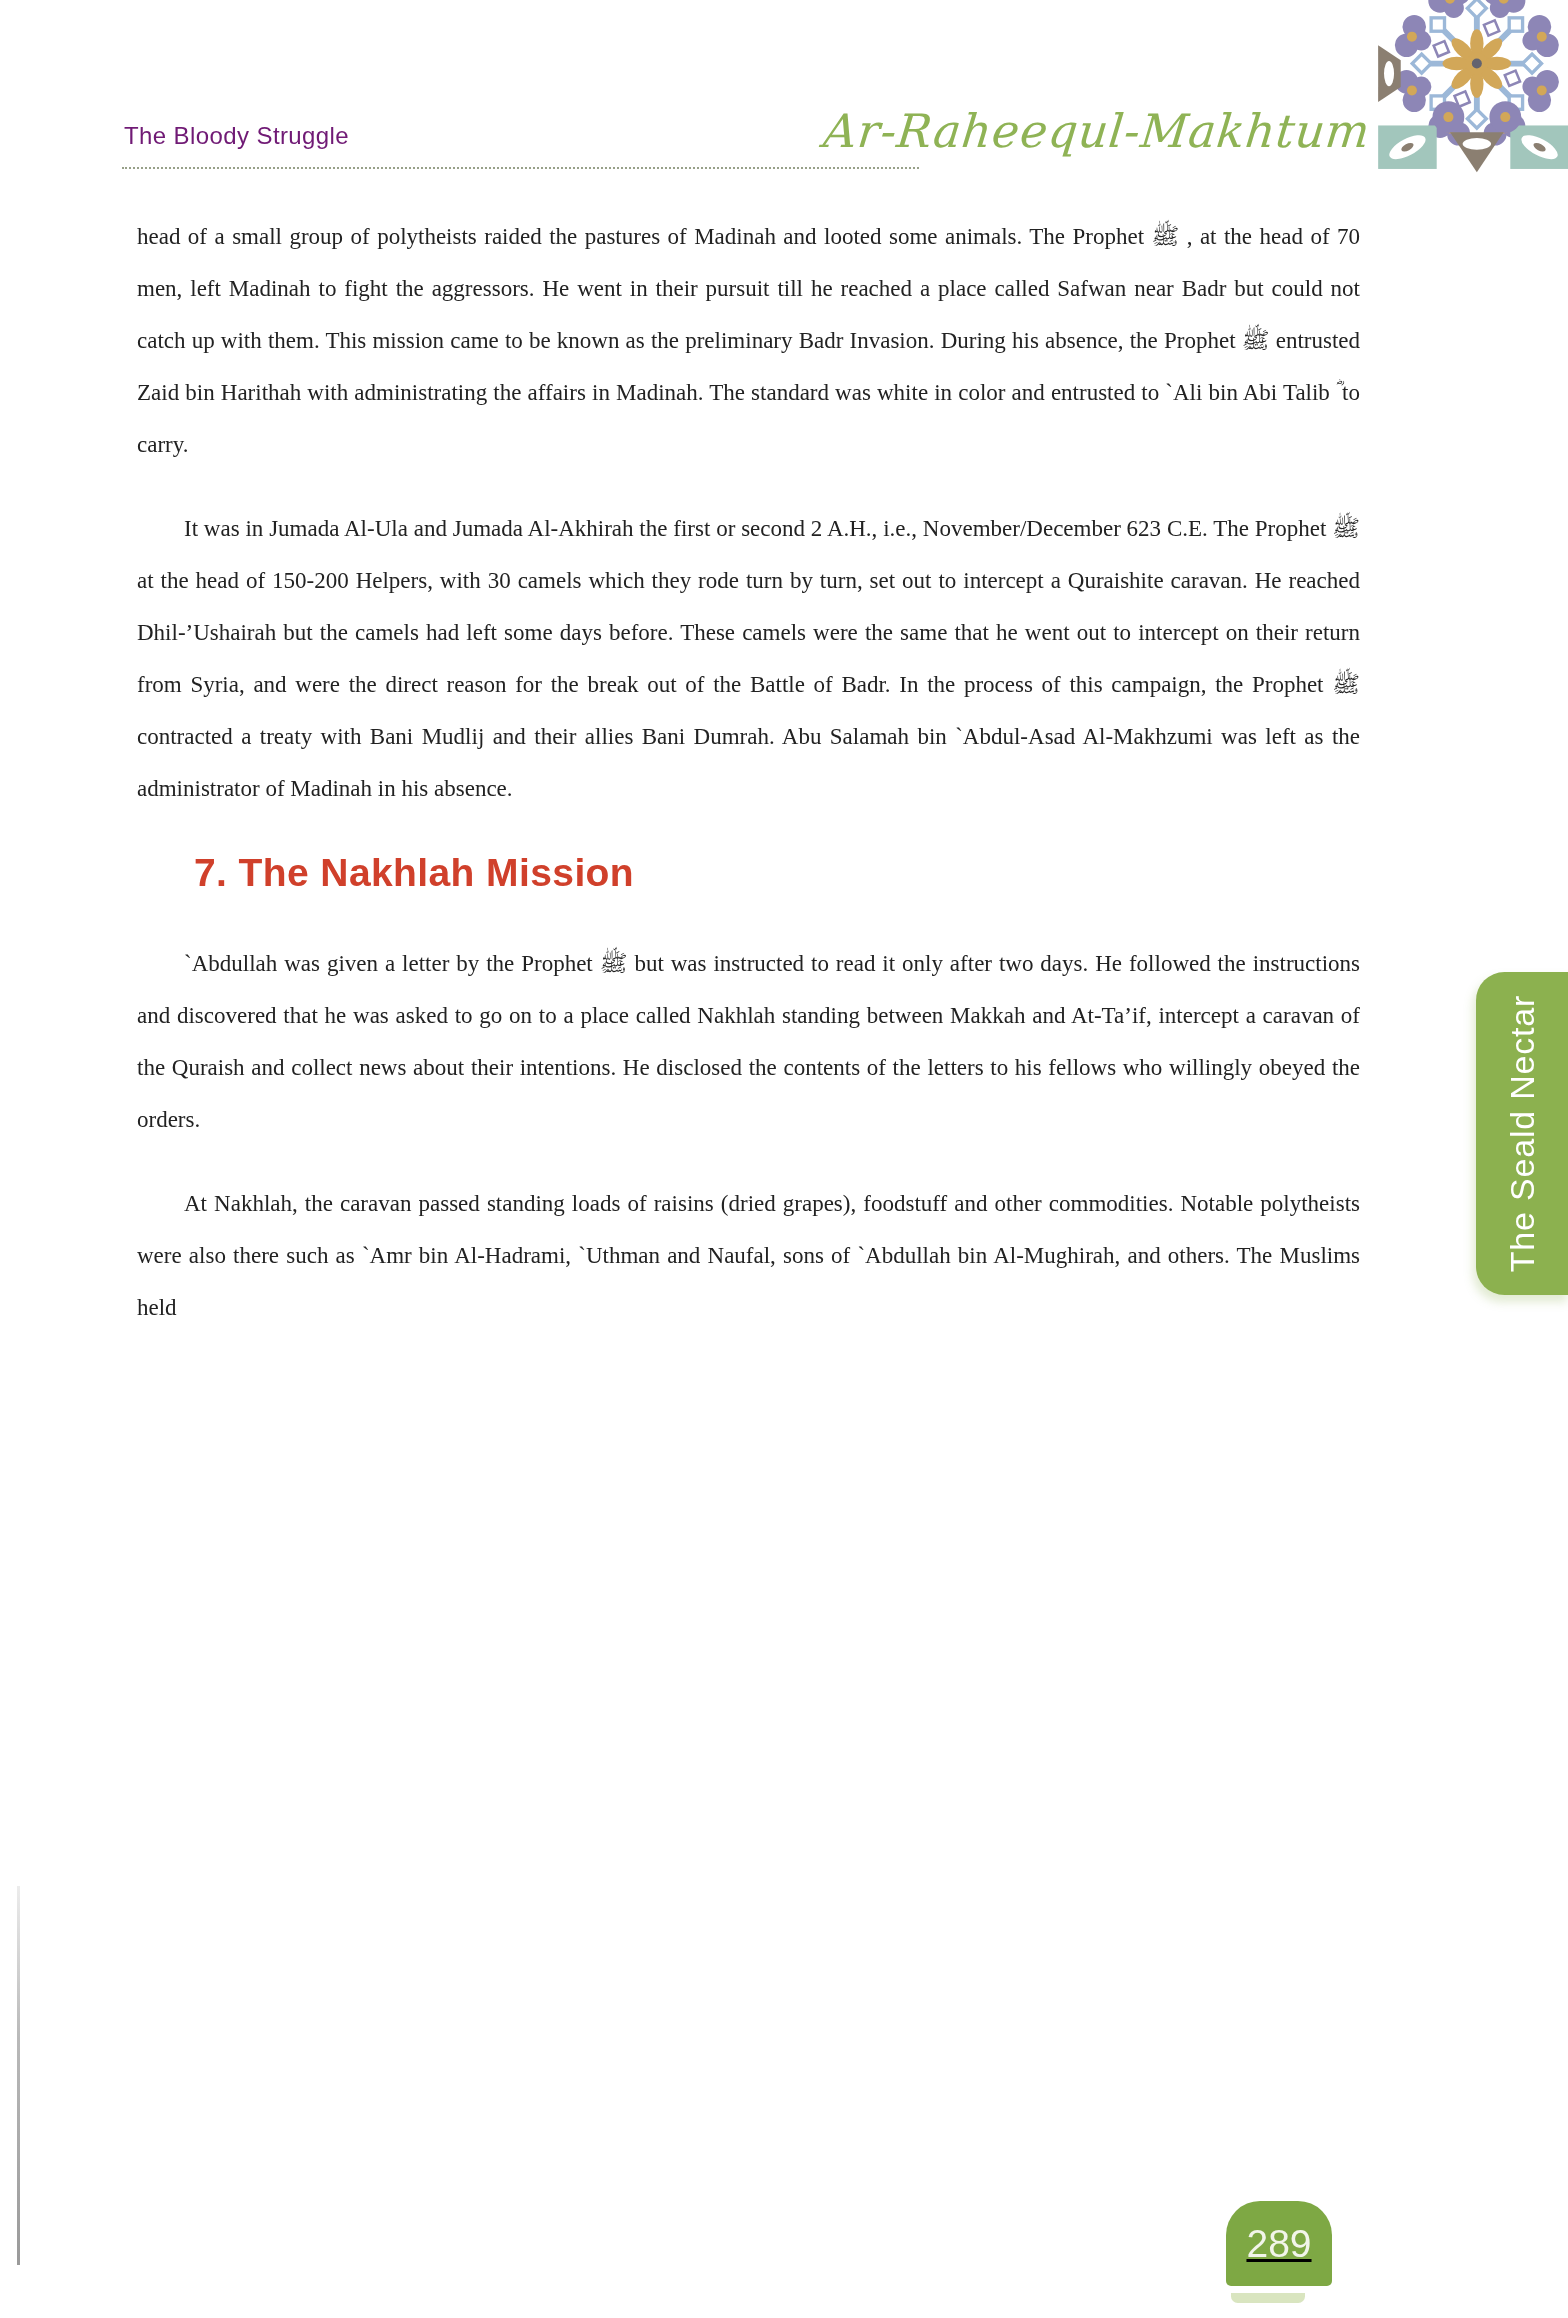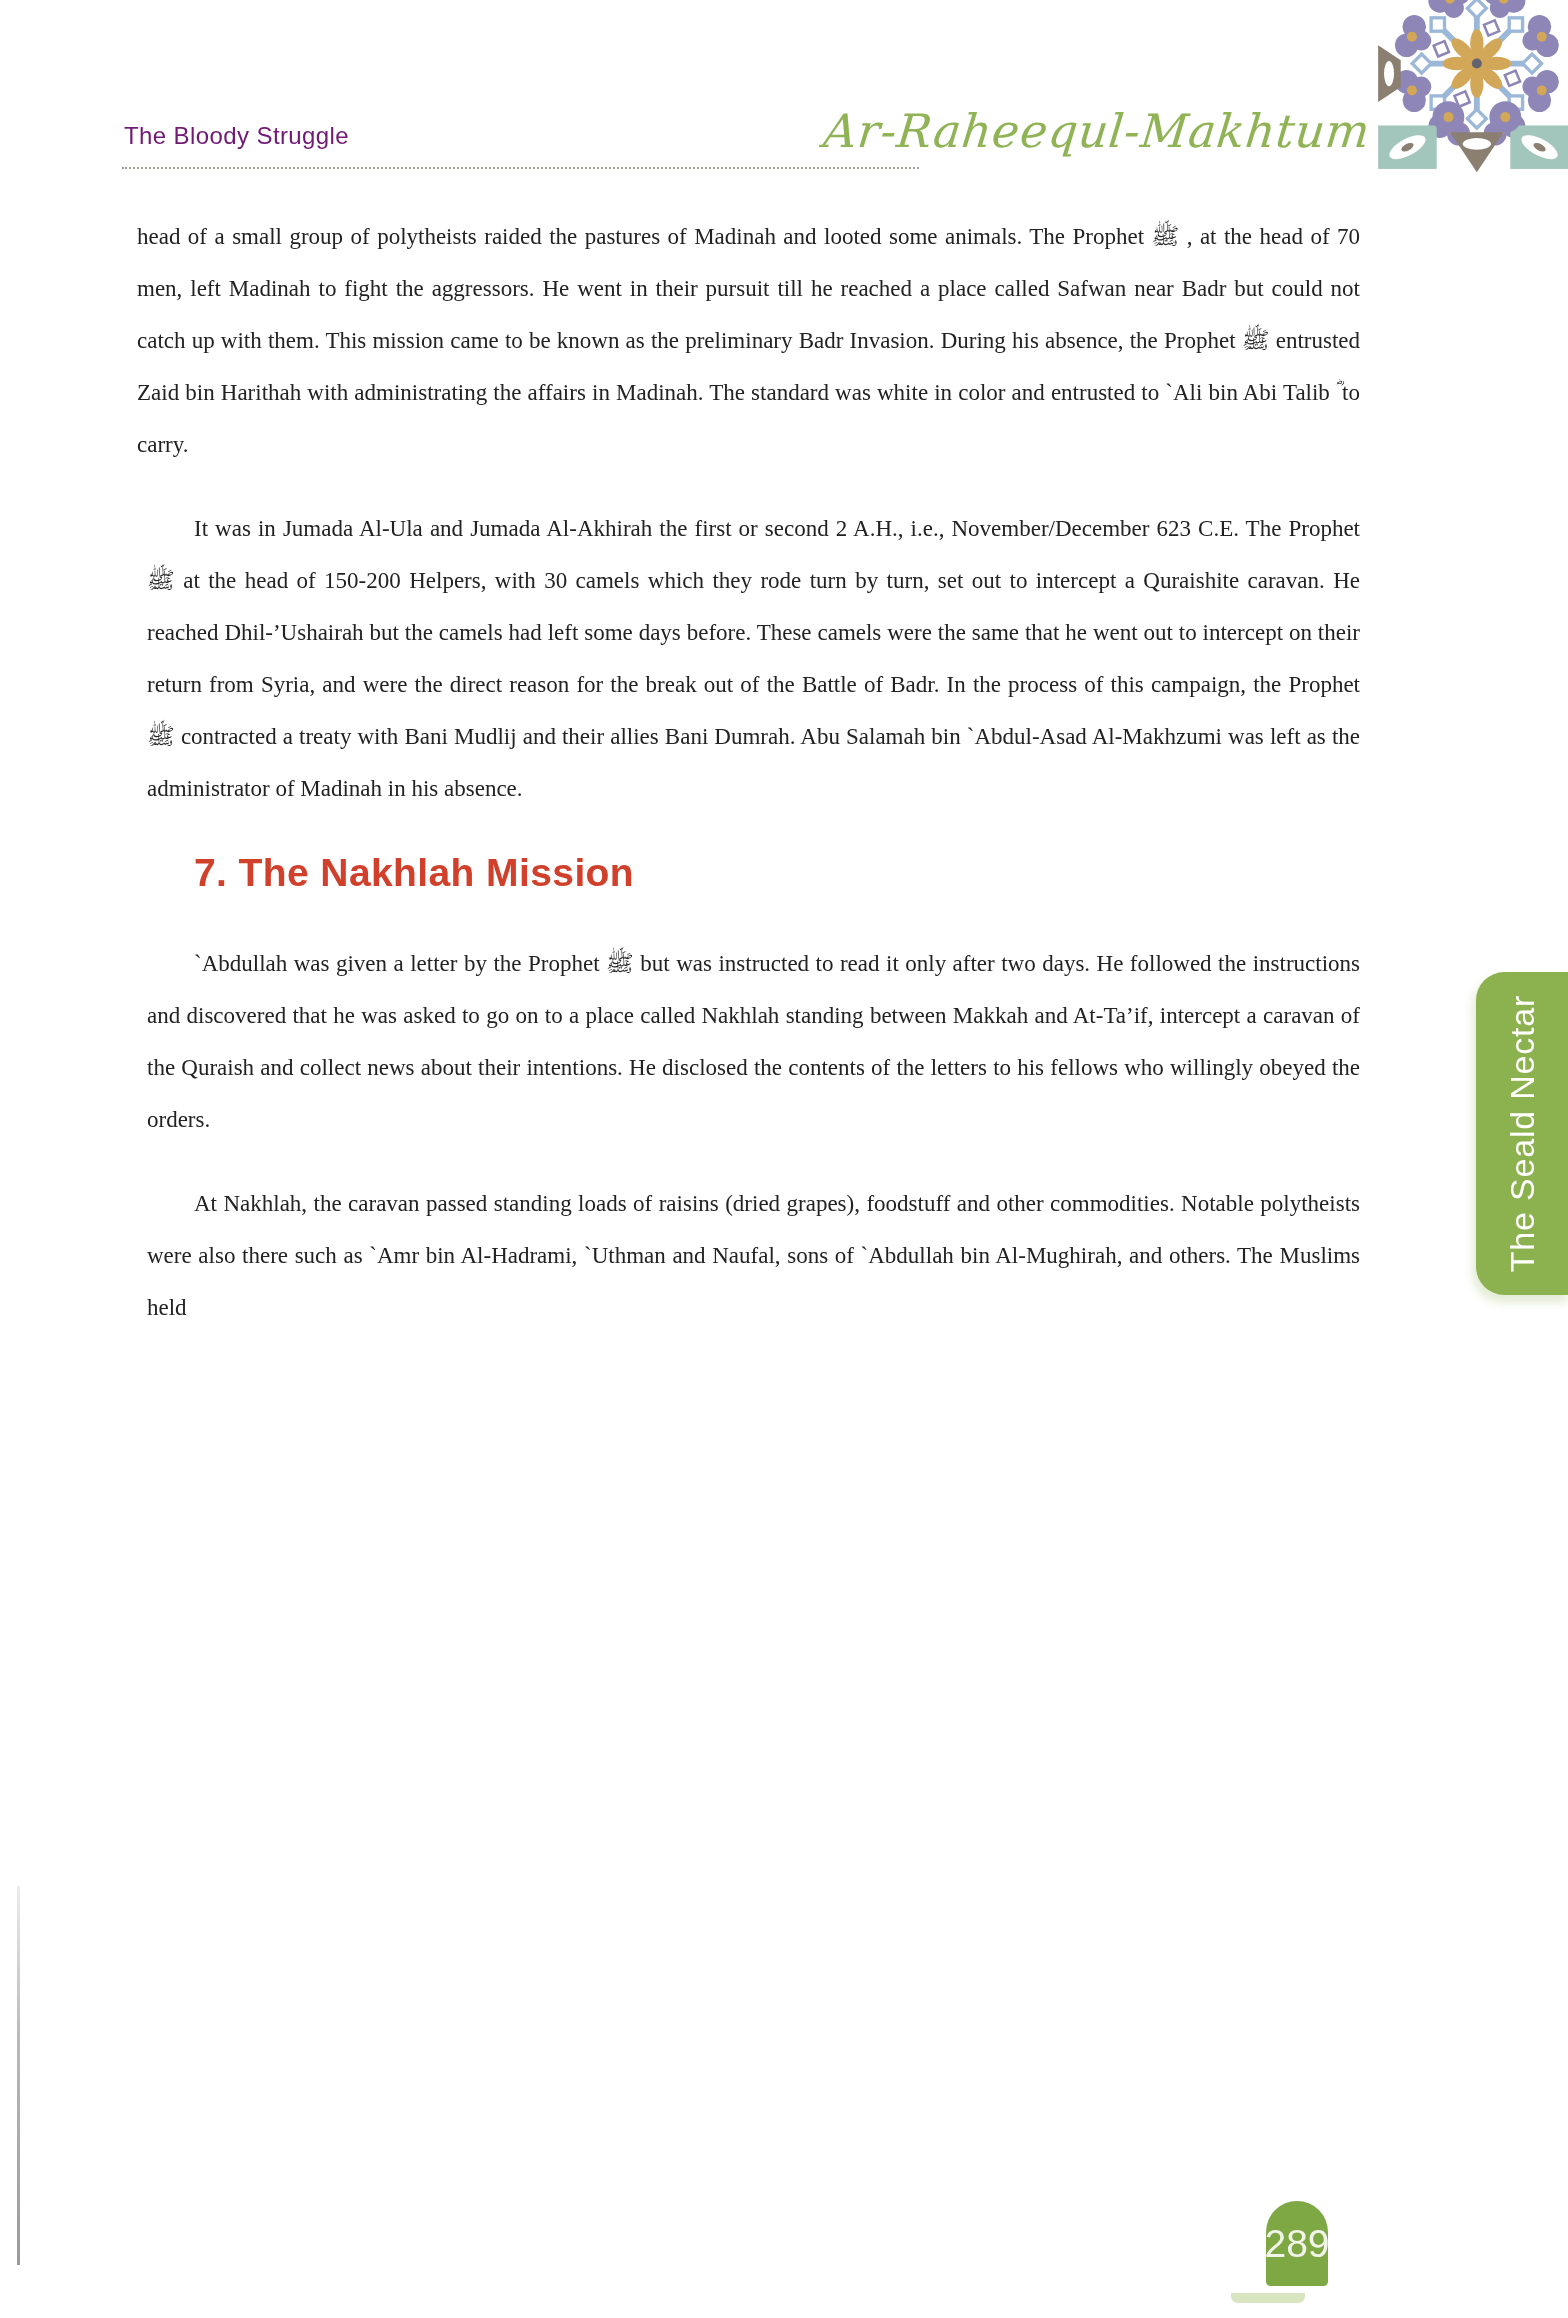--- a/index.html
+++ b/index.html
@@ -15,38 +15,38 @@
   .book-script{position:absolute;top:104px;right:199px;
       font-family:"DejaVu Serif",serif;font-style:italic;font-size:46px;
       color:#8fb355;white-space:nowrap;letter-spacing:0.8px;transform:skewX(-6deg);}
 
   
   .ornament{position:absolute;top:0;right:0;}
 
   
   .body-text{position:absolute;left:137px;top:211px;width:1223px;color:#222222;}
   .para{margin:0 0 32px 0;font-size:23px;line-height:52px;text-align:justify;}
-  .para.indent{text-indent:47px;margin-left:10px;}
+  .para.indent{text-indent:47px;}
   .heading{margin:20px 0 39px 0;padding-left:57px;
       font-family:"Liberation Sans",sans-serif;font-weight:600;
       font-size:39px;line-height:52px;color:#d0402b;letter-spacing:0.4px;}
 
   
   .side-tab{position:absolute;left:1476px;top:972px;width:93px;height:323px;
       background:#8cb14f;border-radius:28.5px 0 0 28.5px;
       display:flex;align-items:center;justify-content:center;
       box-shadow:-2.5px 6.7px 10px rgba(140,177,79,0.25);}
   .side-tab span{transform:rotate(-90deg);white-space:nowrap;
       font-family:"Liberation Sans",sans-serif;font-size:34px;color:#ffffff;
       letter-spacing:0.8px;}
 
   
-  .page-num{position:absolute;left:1266px;top:2201px;width:62px;height:85px;
+  .page-num{position:absolute;left:1226px;top:2201px;width:106px;height:85px;
       background:#7ea844;border-radius:34px 34px 5px 5px;
-      display:flex;align-items:center;justify-content:center;}
+      display:flex;align-items:center;justify-content:center;text-decoration:underline;}
   .page-num span{font-family:"Liberation Sans",sans-serif;font-size:39px;color:#f2f5ea;}
   .page-num-reflection{position:absolute;left:1231px;top:2293px;width:74px;height:10px;
       background:#d9e5c0;border-radius:0 0 6.7px 6.7px;}
 
   
   .spine-line{position:absolute;left:17px;top:1886px;width:2.5px;height:379px;
       background:linear-gradient(to bottom,#ececec 0%,#b9b9b9 40%,#9a9a9a 100%);}
 </style>
 </head>
 <body>

